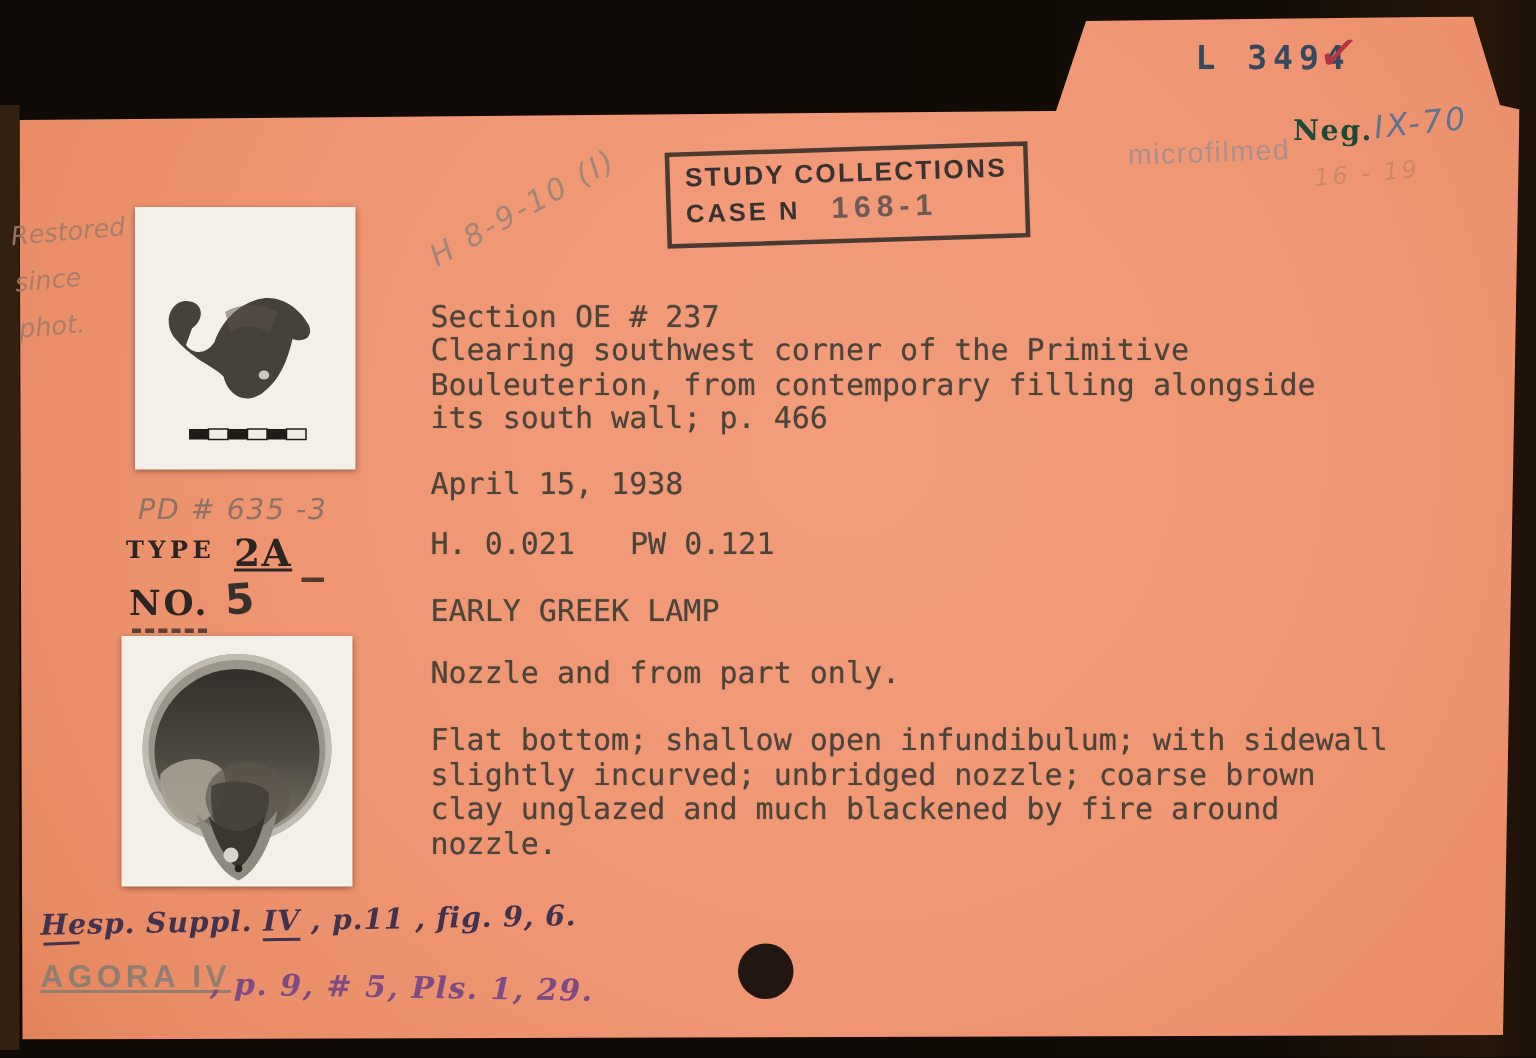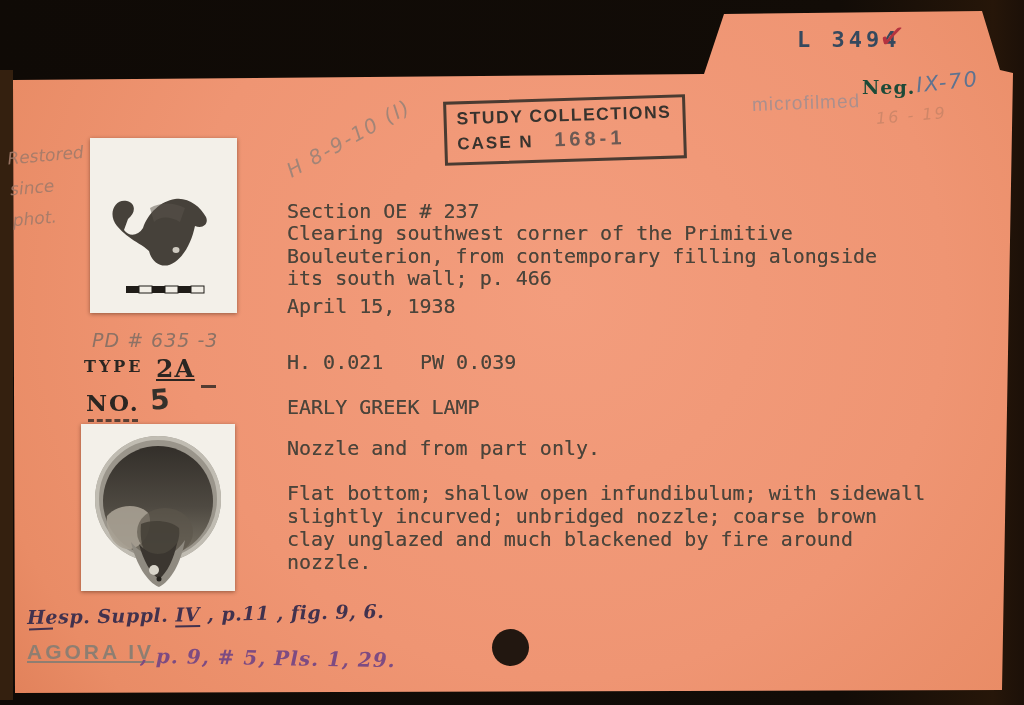--- a/index.html
+++ b/index.html
@@ -127,23 +127,23 @@
                C90,127 84,130 77,130 C70,130 63,126 58,120 Z" fill="#3b3630"></path>
       <circle cx="73" cy="146" r="5" fill="#d9d5ca"></circle>
       <circle cx="78" cy="155" r="2.5" fill="#23201b"></circle>
     </svg>
   </div>
 
   <div class="abs tw" style="left:287px;top:200px;">Section OE # 237</div>
   <div class="abs tw" style="left:287px;top:222px;">Clearing southwest corner of the Primitive</div>
   <div class="abs tw" style="left:287px;top:245px;">Bouleuterion, from contemporary filling alongside</div>
   <div class="abs tw" style="left:287px;top:267px;">its south wall; p. 466</div>
-  <div class="abs tw" style="left:287px;top:295px;">April 15, 1938</div>
+  <div class="abs tw" style="left:287px;top:311px;">April 15, 1938</div>
   <div class="abs tw" style="left:287px;top:351px;">H. 0.021</div>
-  <div class="abs tw" style="left:420px;top:351px;">PW 0.039</div>
+  <div class="abs tw" style="left:420px;top:351px;">PW 0.121</div>
   <div class="abs tw" style="left:287px;top:396px;">EARLY GREEK LAMP</div>
   <div class="abs tw" style="left:287px;top:437px;">Nozzle and from part only.</div>
   <div class="abs tw" style="left:287px;top:482px;">Flat bottom; shallow open infundibulum; with sidewall</div>
   <div class="abs tw" style="left:287px;top:505px;">slightly incurved; unbridged nozzle; coarse brown</div>
   <div class="abs tw" style="left:287px;top:528px;">clay unglazed and much blackened by fire around</div>
   <div class="abs tw" style="left:287px;top:551px;">nozzle.</div>
 
   <div class="abs ref-ink" style="left:27px;top:603px;">
     <span>Hesp. Suppl. </span><span class="vol">IV</span><span> , p.11 , fig. 9, 6.</span>
   </div>

